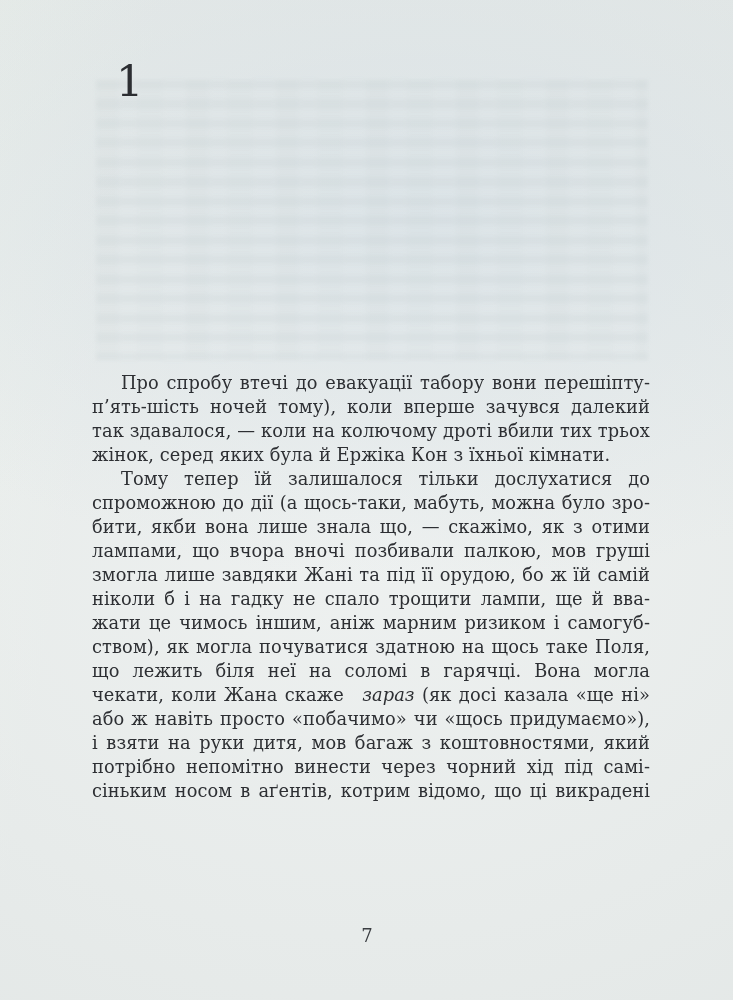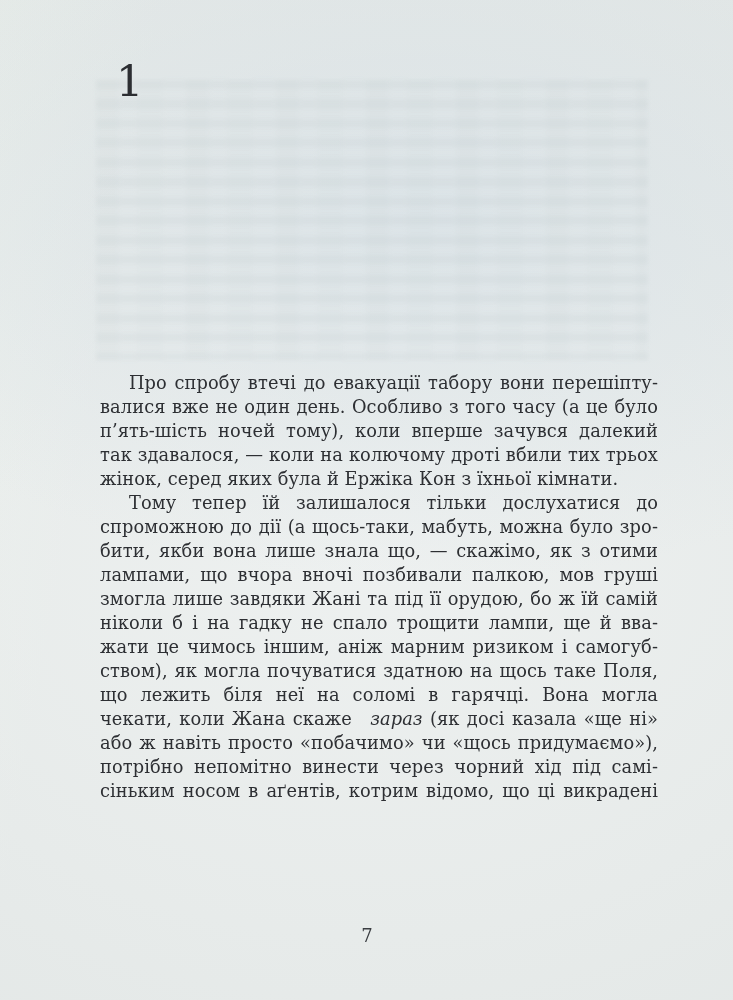--- a/index.html
+++ b/index.html
@@ -53,21 +53,21 @@
   .chapter-number {
     position: absolute;
     left: 116px;
     top: 60px;
     font-size: 43px;
     line-height: 1;
     color: #2c2e32;
   }
   .body-text {
     position: absolute;
-    left: 100px;
+    left: 92px;
     top: 371px;
     width: 558px;
     font-size: 17.8px;
     color: #2d2f33;
     letter-spacing: 0.1px;
   }
   .para { margin: 0; }
   .line {
     height: 24px;
     line-height: 24px;
@@ -96,35 +96,35 @@
 </style>
 </head>
 <body>
 
 <div class="page">
   <div class="bleedthrough"></div>
   <div class="chapter-number">1</div>
   <div class="body-text">
       <div class="para">
         <div class="line fill indent">Про спробу втечі до евакуації табору вони перешіпту-</div>
-        <div class="line fill">валися вже не один день. Особливо з того часу (а це було</div>
         <div class="line fill">п’ять-шість ночей тому), коли вперше зачувся далекий</div>
         <div class="line fill">так здавалося, — коли на колючому дроті вбили тих трьох</div>
         <div class="line">жінок, серед яких була й Ержіка Кон з їхньої кімнати.</div>
       </div>
       <div class="para">
         <div class="line fill indent">Тому тепер їй залишалося тільки дослухатися до</div>
         <div class="line fill">спроможною до дії (а щось-таки, мабуть, можна було зро-</div>
         <div class="line fill">бити, якби вона лише знала що, — скажімо, як з отими</div>
         <div class="line fill">лампами, що вчора вночі позбивали палкою, мов груші</div>
         <div class="line fill">змогла лише завдяки Жані та під її орудою, бо ж їй самій</div>
         <div class="line fill">ніколи б і на гадку не спало трощити лампи, ще й вва-</div>
         <div class="line fill">жати це чимось іншим, аніж марним ризиком і самогуб-</div>
         <div class="line fill">ством), як могла почуватися здатною на щось таке Поля,</div>
         <div class="line fill">що лежить біля неї на соломі в гарячці. Вона могла тільки</div>
         <div class="line fill"><span>чекати, коли Жана скаже </span><span class="it">зараз</span><span> (як досі казала «ще ні»</span></div>
         <div class="line fill">або ж навіть просто «побачимо» чи «щось придумаємо»),</div>
+        <div class="line fill">і взяти на руки дитя, мов багаж з коштовностями, який</div>
         <div class="line fill">потрібно непомітно винести через чорний хід під самі-</div>
         <div class="line fill">сіньким носом в аґентів, котрим відомо, що ці викрадені</div>
       </div>
     </div>
   <div class="page-number">7</div>
 </div>
 
 </body></html>

